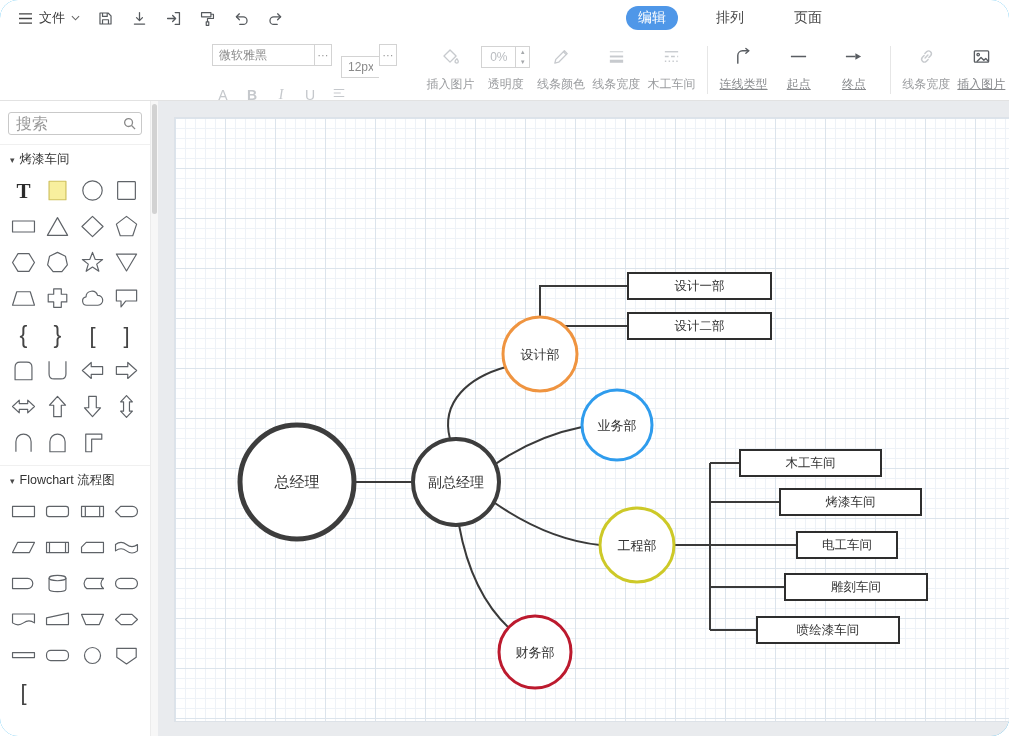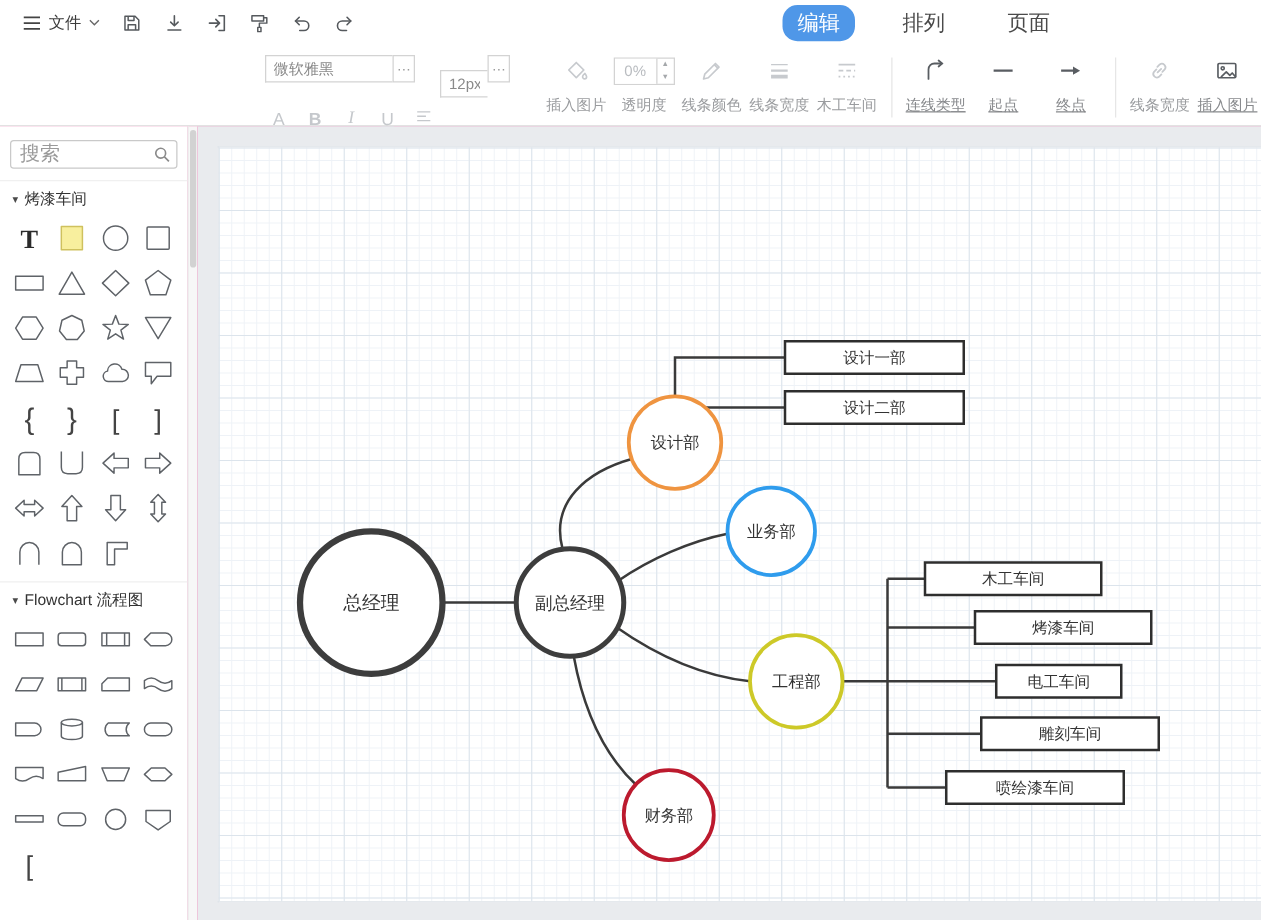--- a/index.html
+++ b/index.html
@@ -1,34 +1,34 @@
 <!DOCTYPE html>
 <html><head>
 <meta charset="utf-8">
 <style>
   * { margin:0; padding:0; box-sizing:border-box; }
   html,body { width:1009px; height:736px; overflow:hidden; background:#fff;
     font-family:"Liberation Sans","DejaVu Sans",sans-serif; }
-  #app { position:relative; width:1009px; height:736px; background:#ec4899; overflow:hidden; }
+  #app { position:relative; width:1009px; height:736px; background:#0ea5e9; overflow:hidden;border-radius:18px; }
 
   
   .row1 { position:absolute; top:0; left:0; width:100%; height:36px; display:flex; align-items:center;
     padding-left:10px; background:#fff; }
   .file-btn { display:flex; align-items:center; gap:6px; padding:4px 8px; font-size:13px; color:#3c3c3c; cursor:pointer; }
   .icon-btn { width:34px; height:28px; display:flex; align-items:center; justify-content:center; cursor:pointer; color:#55595d; }
   .icon-btn svg { width:17px; height:17px; }
   .tabs { position:absolute; left:626px; top:0; height:36px; display:flex; align-items:center; gap:26px; }
-  .tab { font-size:17px; color:#4a4a4a; cursor:pointer; padding:3px 12px; }
+  .tab { font-size:14px; color:#4a4a4a; cursor:pointer; padding:3px 12px; }
   .tab.active { background:#4f97e8; color:#fff; border-radius:12px; }
 
   
   .row2 { position:absolute; top:36px; left:0; width:100%; height:65px; border-bottom:1px solid #e2e2e2;
     display:flex; align-items:flex-start; padding:8px 0 0 212px; background:#fff; }
   .font-block { display:flex; flex-direction:column; gap:8px; margin-right:26px; }
-  .inputs-line { display:flex; gap:20px;justify-content:flex-end; }
+  .inputs-line { display:flex; gap:9px;justify-content:flex-end; }
   .input-group { display:flex; }
   .input-group input { height:22px; border:1px solid #d3d3d3; border-right:none; font-size:12px; color:#8a8a8a;
     padding:0 6px; width:102px; outline:none; }
   .input-group.size input { width:38px;margin-top:12px; }
   .more { width:18px; height:22px; border:1px solid #d3d3d3; display:flex; align-items:center; justify-content:center;
     color:#9a9a9a; font-size:11px; cursor:pointer; }
   .fmt-line { display:flex; gap:11px; align-items:center; padding-left:2px; }
   .fmt { color:#c5c8cc; font-size:14px; width:18px; text-align:center; cursor:default; }
   .fmt.b { font-weight:bold; }
   .fmt.i { font-style:italic; font-family:"Liberation Serif",serif; }

